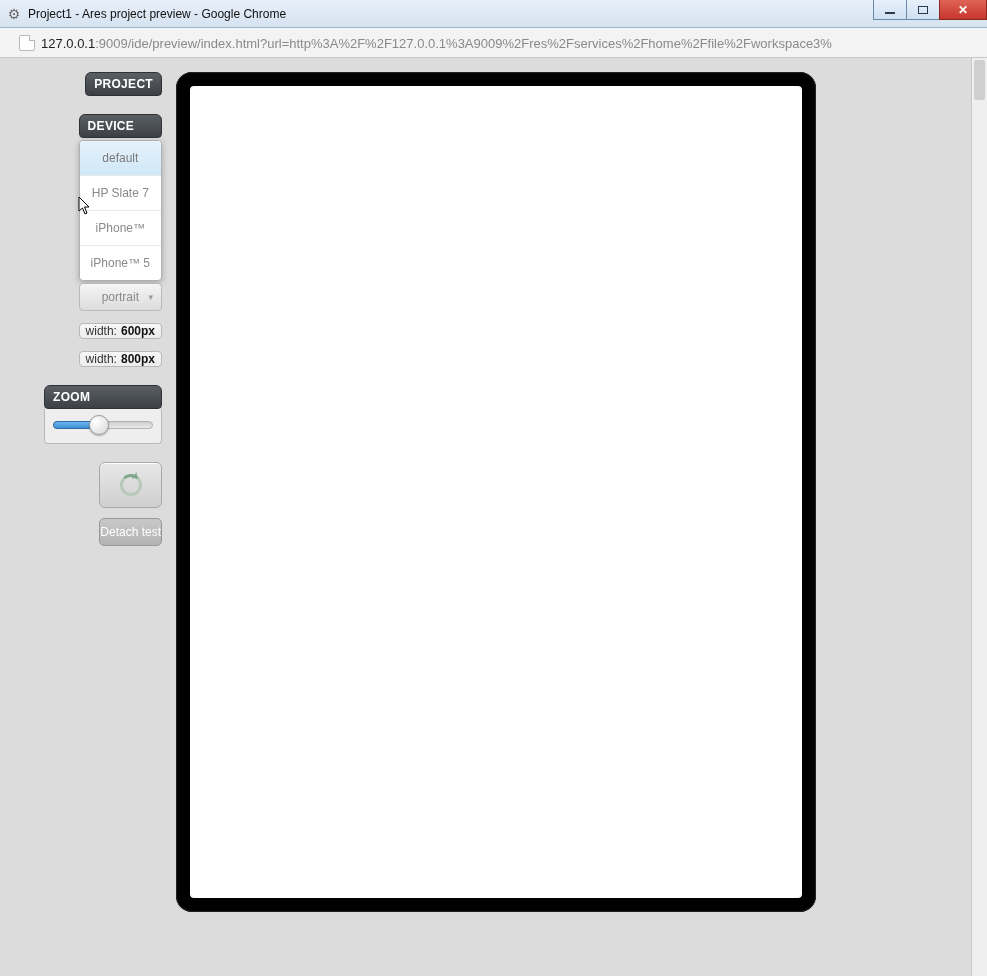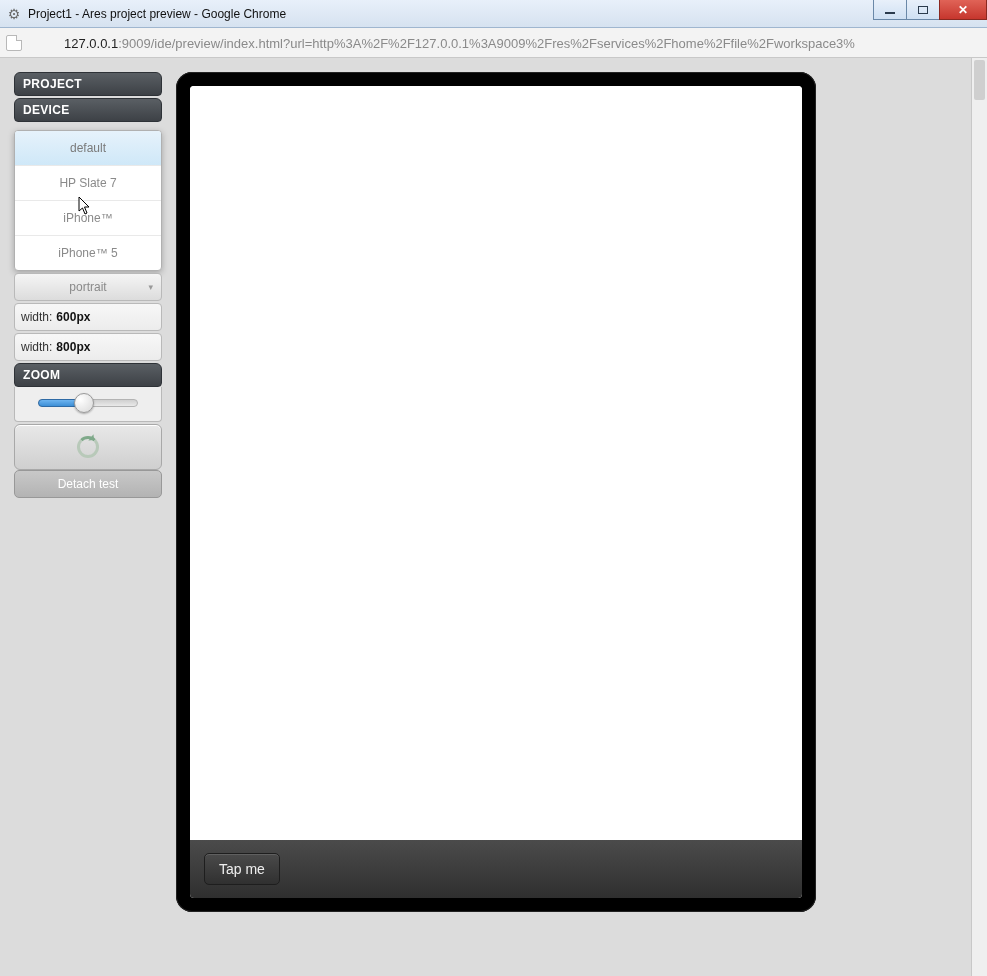--- a/index.html
+++ b/index.html
@@ -39,43 +39,42 @@
   .winbtn.min span, .winbtn.max span { display:inline-block; }
   .winbtn.min span { width:10px; height:2px; background:#2b3b4d; margin-top:6px;}
   .winbtn.max span { width:10px; height:8px; border:1px solid #2b3b4d; }
   .winbtn.close span { font-weight:bold; font-size:12px;}
 
   .addrbar {
     height: 30px;
     background: #f3f3f3;
     border-bottom: 1px solid #c8c8c8;
     display:flex; align-items:center;
-    padding: 0 6px;
-    gap: 36px;
+    padding: 0 19px;
   }
   .addrbar .page-icon {
     width:16px;height:16px;margin-right:6px;
     border:1px solid #b8b8b8;border-radius:2px;background:#fff;
     position:relative;
   }
   .addrbar .page-icon::after{content:"";position:absolute;right:-1px;top:-1px;width:5px;height:5px;border-left:1px solid #b8b8b8;border-bottom:1px solid #b8b8b8;background:#f3f3f3;}
   .addrbar .host { color:#222; font-size:13px; }
   .addrbar .path { color:#8a8a8a; font-size:13px; }
 
   
   .content {
     position:absolute; left:0; right:0; top:58px; bottom:0;
     background:#dcdcdc;
     padding:14px;
   }
 
   .layout { display:flex; gap:14px; height:100%; }
 
   
-  .sidebar { width:148px; display:flex; flex-direction:column; gap:2px; }
+  .sidebar { width:148px; display:flex; flex-direction:column; gap:18px;align-items:flex-end; }
 
   .panel { }
   .panel-header {
     background: linear-gradient(#5a5f64,#3d4146);
     color:#fff; font-weight:bold; font-size:12px;
     padding:4px 8px;
     border-radius:6px 6px 4px 4px;
     border:1px solid #2e3237;
     letter-spacing:0.3px;
   }
@@ -89,34 +88,34 @@
   .value-row {
     padding:6px 8px;
     font-size:12px; color:#222;
     background:linear-gradient(#f7f7f7,#ececec);
     border-radius:0 0 4px 4px;
   }
 
   .field-row {
     display:flex; gap:4px;
     font-size:12px; color:#222;
-    padding:6px 6px;
+    padding:0 6px;
     border:1px solid #b9b9b9;
     background:linear-gradient(#f7f7f7,#ececec);
     border-radius:4px;
-    margin-top:2px;
+    margin-top:12px;
   }
   .field-row:first-of-type{margin-top:0;}
   .field-row .label{color:#333;}
   .field-row .val{color:#111;font-weight:bold;}
 
   
   .dropdown {
     position:relative;
-    margin-top:8px;
+    margin-top:2px;
     border:1px solid #b0b0b0;
     border-radius:4px;
     background:#fff;
     box-shadow:0 2px 6px rgba(0,0,0,0.25);
     overflow:hidden;
   }
   .dropdown-item {
     padding:10px 6px;
     text-align:center;
     font-size:12px;
@@ -189,20 +188,21 @@
     transform:rotate(40deg);
   }
 
   .detach-btn{
     background:linear-gradient(#c8c8c8,#b3b3b3);
     border:1px solid #989898;
     border-radius:5px;
     color:#fff; font-size:12px;
     text-align:center;
     padding:6px 0;
+    margin-top:10px;
   }
 
   
   .preview-stage{
     flex:1;
     display:flex;
     align-items:flex-start;
   }
   .device-frame{
     background:#000;
@@ -338,23 +338,20 @@
         </div>
         <div class="detach-btn">Detach test</div>
       </div>
 
     </div>
 
     <div class="preview-stage">
       <div class="device-frame">
         <div class="device-screen">
           <div class="app-body"></div>
-          <div class="app-footer">
-            <button class="tap-btn">Tap me</button>
-          </div>
         </div>
       </div>
     </div>
 
   </div>
 </div>
 
 <div class="vscroll">
   <div class="thumb"></div>
 </div>

